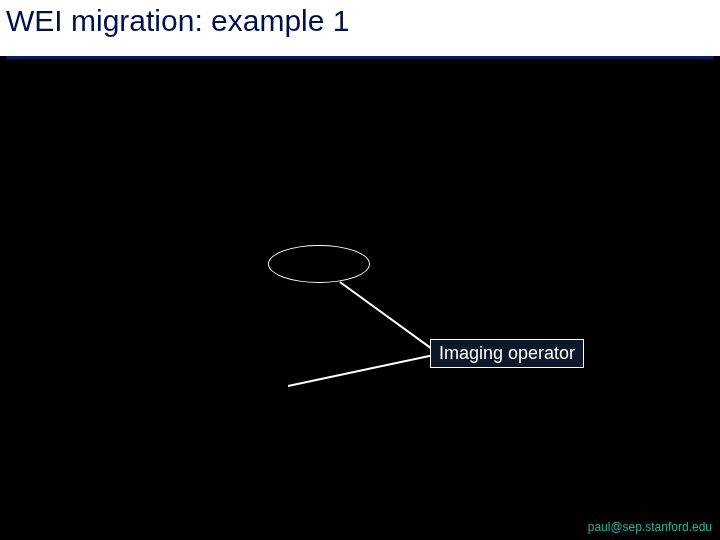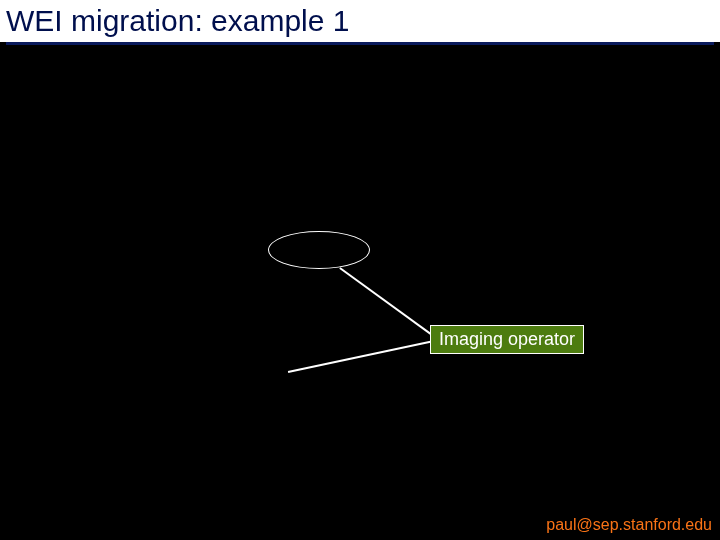--- a/index.html
+++ b/index.html
@@ -1,24 +1,24 @@
 <!DOCTYPE html>
 <html><head>
 <meta charset="utf-8">
 <style>
   html,body{margin:0;padding:0;width:720px;height:540px;background:#000;font-family:Arial,Helvetica,sans-serif;overflow:hidden;position:relative}
-  .title-bar{background:#fff;padding:4px 8px 2px 6px;border-bottom:2px solid #fff}
+  .title-bar{background:#fff;padding:4px 8px 16px 6px;border-bottom:2px solid #fff}
   .title-bar h1{margin:0;font-size:30px;font-weight:400;color:#000f4d;font-family:Arial,Helvetica,sans-serif}
   .title-underline{height:3px;background:#0a1a5c;margin:0 6px 0 6px}
   .slide-body{position:relative;padding:12px 0 0 8px;color:#fff}
   pre.code{margin:0;font-family:"Courier New",Courier,monospace;font-size:20px;line-height:24px;color:#fff;white-space:pre}
-  .callout{position:absolute;border:1.5px solid #fff;background:#4d7c0f;color:#fff;font-size:18px;padding:3px 8px;font-family:Arial,Helvetica,sans-serif}
+  .callout{position:absolute;border:1.5px solid #fff;background:#0f172a;color:#fff;font-size:18px;padding:3px 8px;font-family:Arial,Helvetica,sans-serif}
   .ellipse{position:absolute;border:1.5px solid #fff;border-radius:50%;background:transparent}
   .connector{position:absolute;background:#fff;height:1.5px;transform-origin:left center}
-  .footer{position:absolute;right:8px;bottom:6px;color:#f97316;font-size:16px;font-family:Arial,Helvetica,sans-serif}
+  .footer{position:absolute;right:8px;bottom:6px;color:#14b8a6;font-size:12px;font-family:Arial,Helvetica,sans-serif}
 </style>
 </head>
 <body>
 
 <div class="title-bar">
   <h1>WEI migration: example 1</h1>
 </div>
 <div class="title-underline"></div>
 
 <div class="slide-body">

